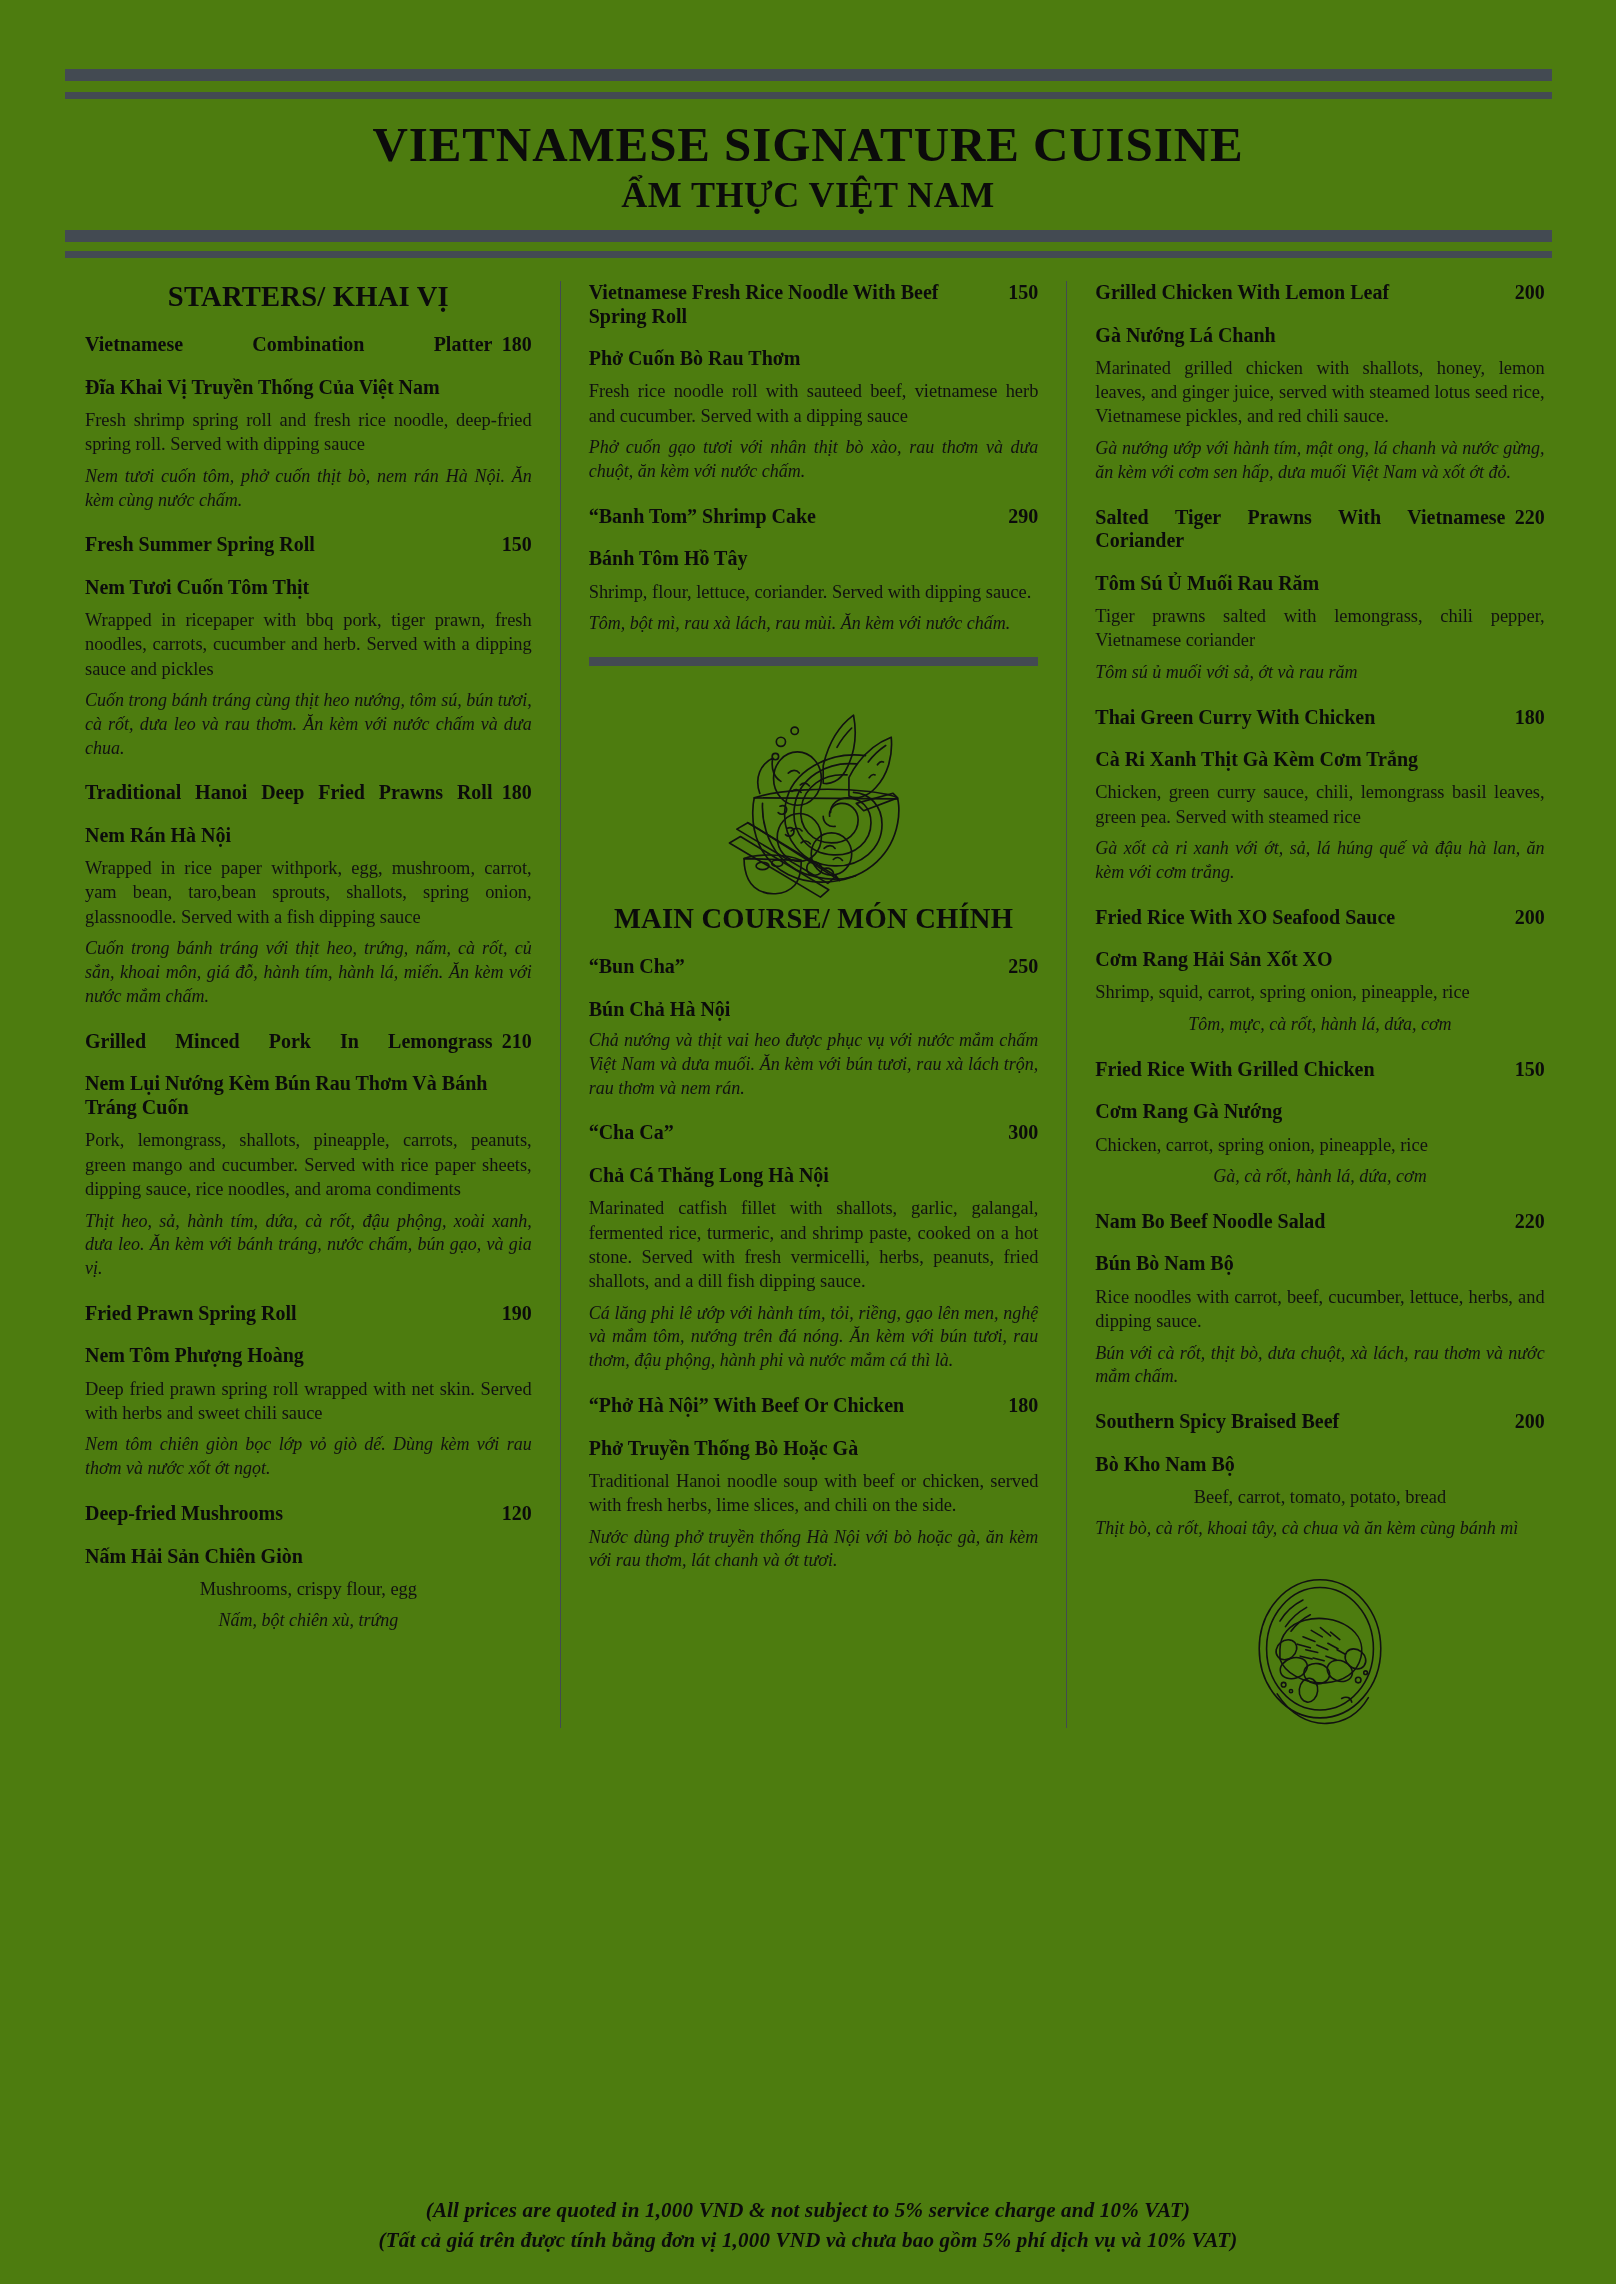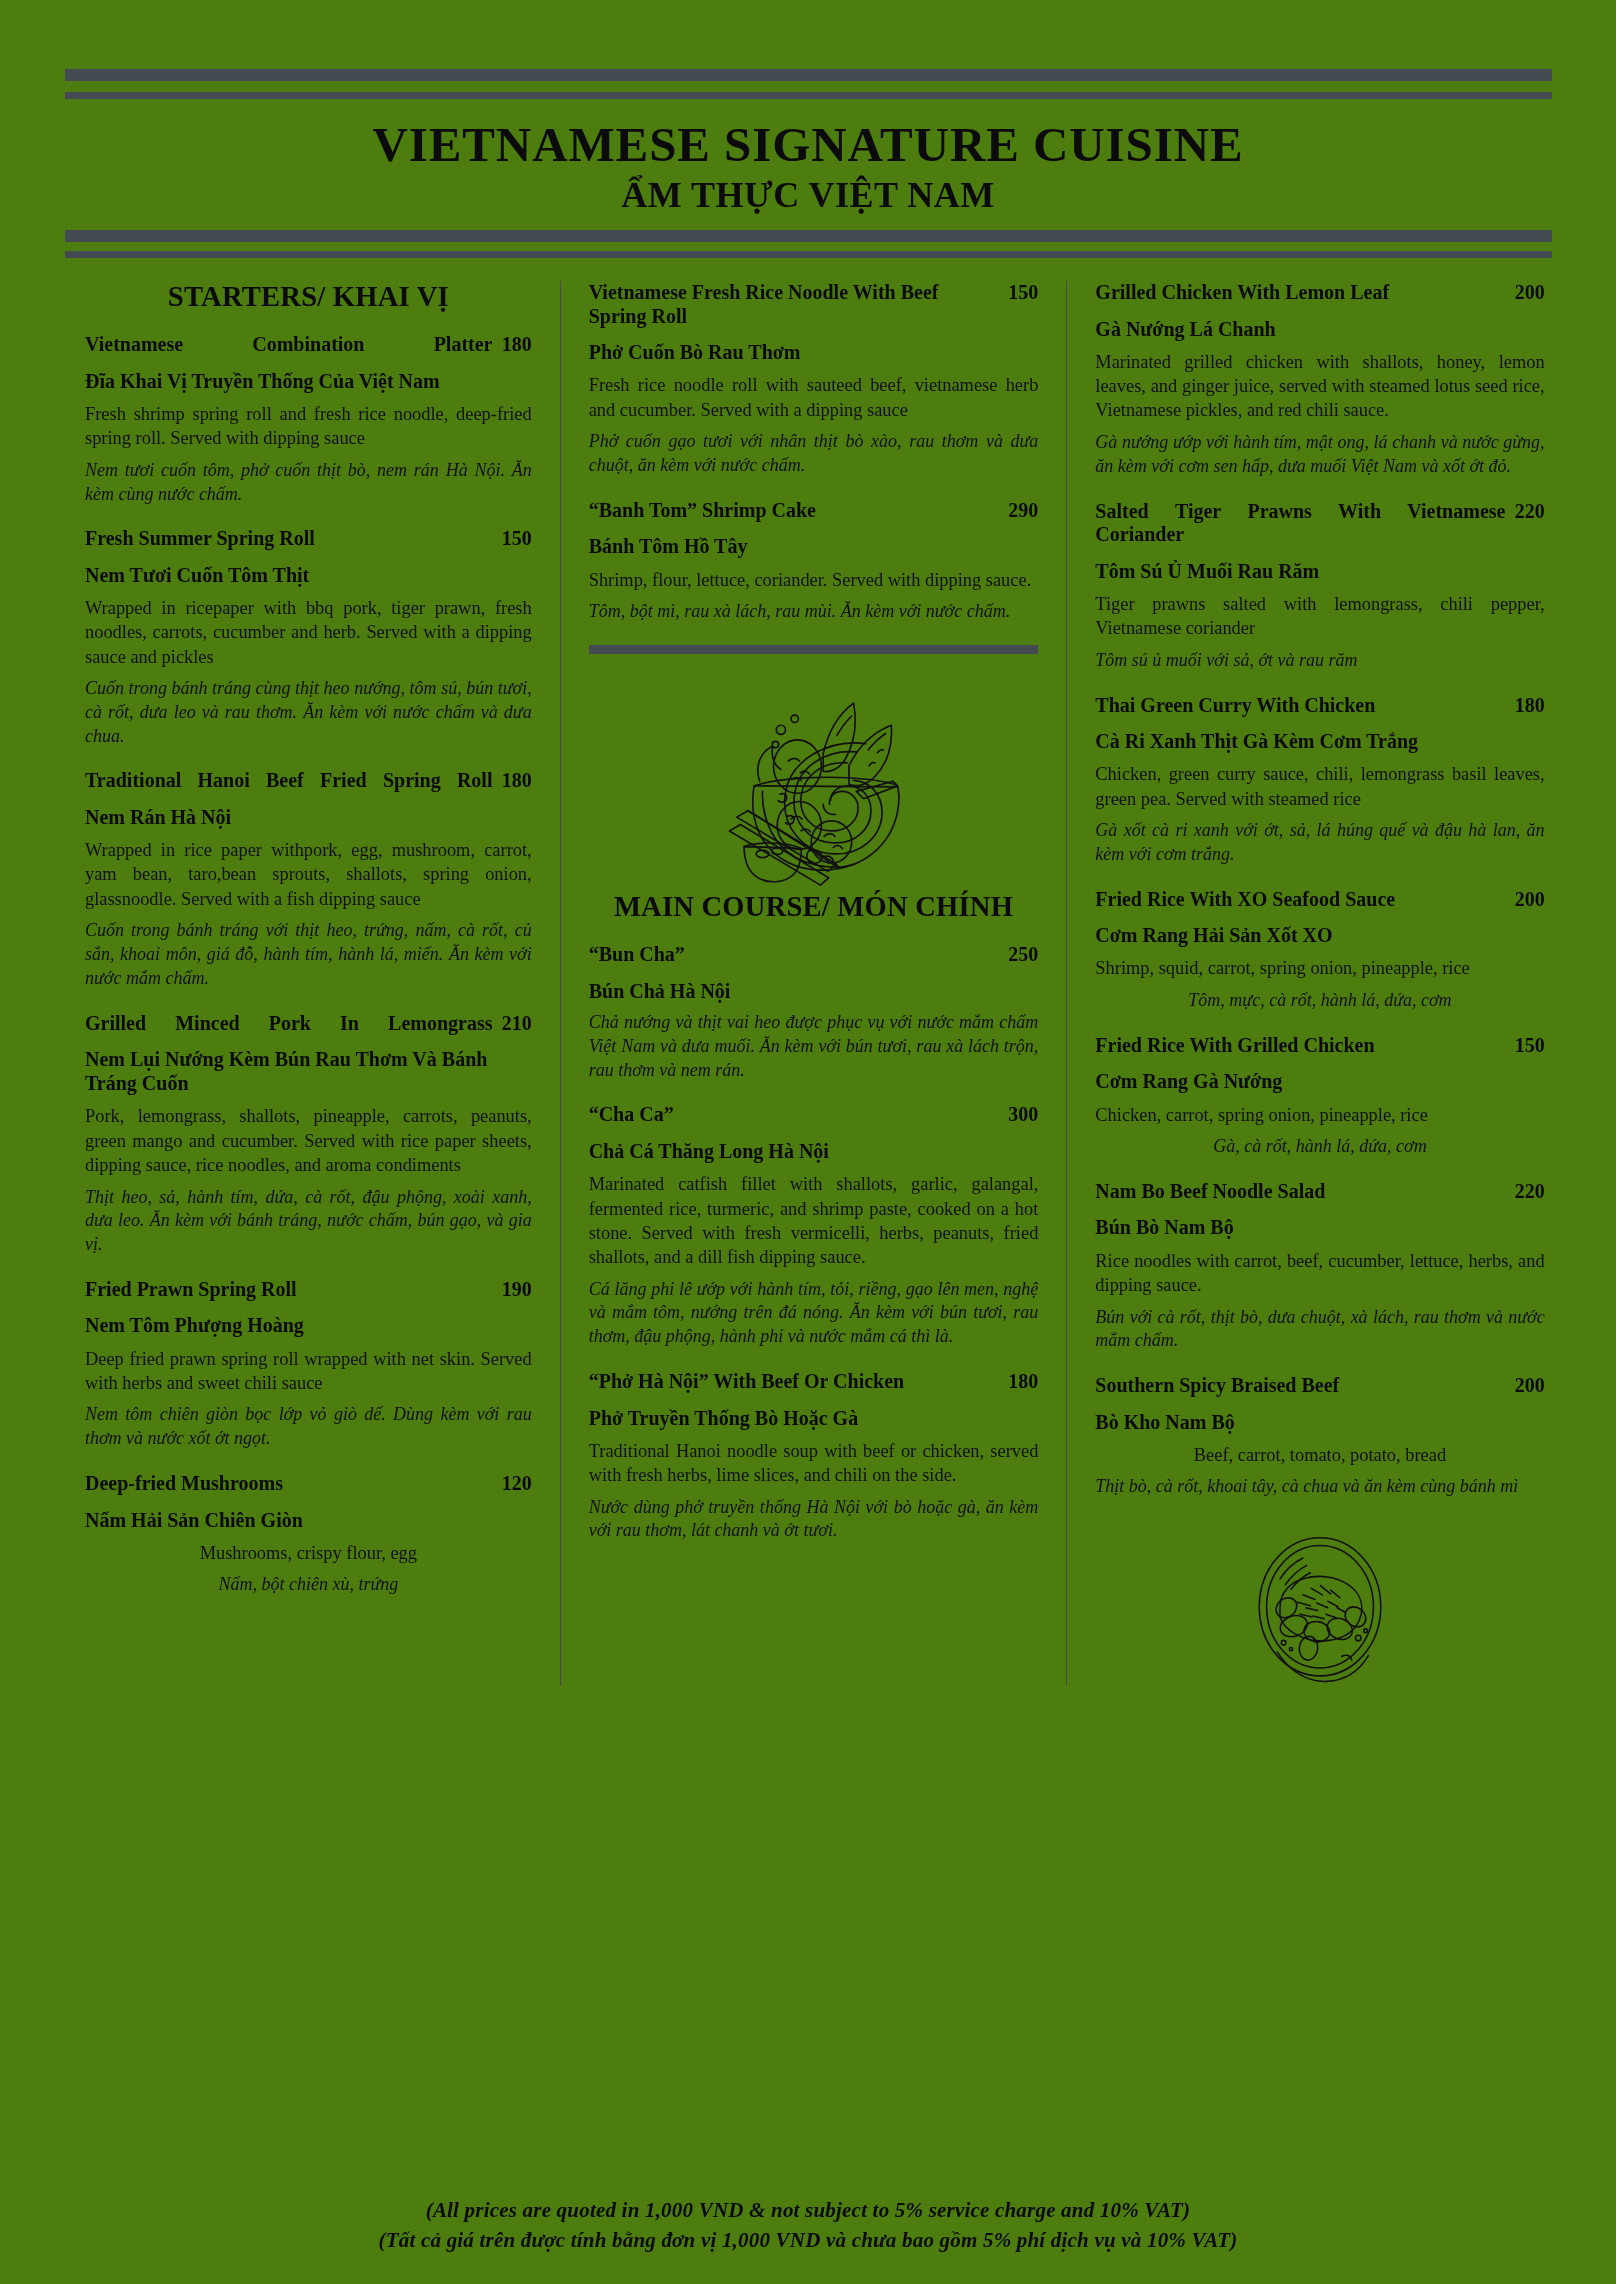--- a/index.html
+++ b/index.html
@@ -91,21 +91,21 @@
     font-size:20px;
     line-height:1.18;
     color:#0b0b0b;
     white-space:nowrap;
     flex:0 0 auto;
   }
   .item-vn{
     font-weight:bold;
     font-size:20px;
     line-height:1.2;
-    margin-top:12px;
+    margin-top:18px;
     color:#0b0b0b;
   }
   .desc-en{
     font-size:18.4px;
     line-height:1.32;
     margin-top:9.2px;
     text-align:justify;
     color:#111;
   }
   .desc-vn{
@@ -199,21 +199,21 @@
           <div class="item-name nojust">Fresh Summer Spring Roll</div>
           <div class="item-price">150</div>
         </div>
         <div class="item-vn">Nem Tươi Cuốn Tôm Thịt</div>
         <div class="desc-en">Wrapped in ricepaper with bbq pork, tiger prawn, fresh noodles, carrots, cucumber and herb. Served with a dipping sauce and pickles</div>
         <div class="desc-vn">Cuốn trong bánh tráng cùng thịt heo nướng, tôm sú, bún tươi, cà rốt, dưa leo và rau thơm. Ăn kèm với nước chấm và dưa chua.</div>
       </div>
 
       <div class="item">
         <div class="item-head">
-          <div class="item-name">Traditional Hanoi Beef Fried Spring Roll</div>
+          <div class="item-name">Traditional Hanoi Deep Fried Prawns Roll</div>
           <div class="item-price">180</div>
         </div>
         <div class="item-vn">Nem Rán Hà Nội</div>
         <div class="desc-en">Wrapped in rice paper withpork, egg, mushroom, carrot, yam bean, taro,bean sprouts, shallots, spring onion, glassnoodle. Served with a fish dipping sauce</div>
         <div class="desc-vn">Cuốn trong bánh tráng với thịt heo, trứng, nấm, cà rốt, củ sắn, khoai môn, giá đỗ, hành tím, hành lá, miến. Ăn kèm với nước mắm chấm.</div>
       </div>
 
       <div class="item">
         <div class="item-head">
           <div class="item-name">Grilled Minced Pork In Lemongrass</div>

